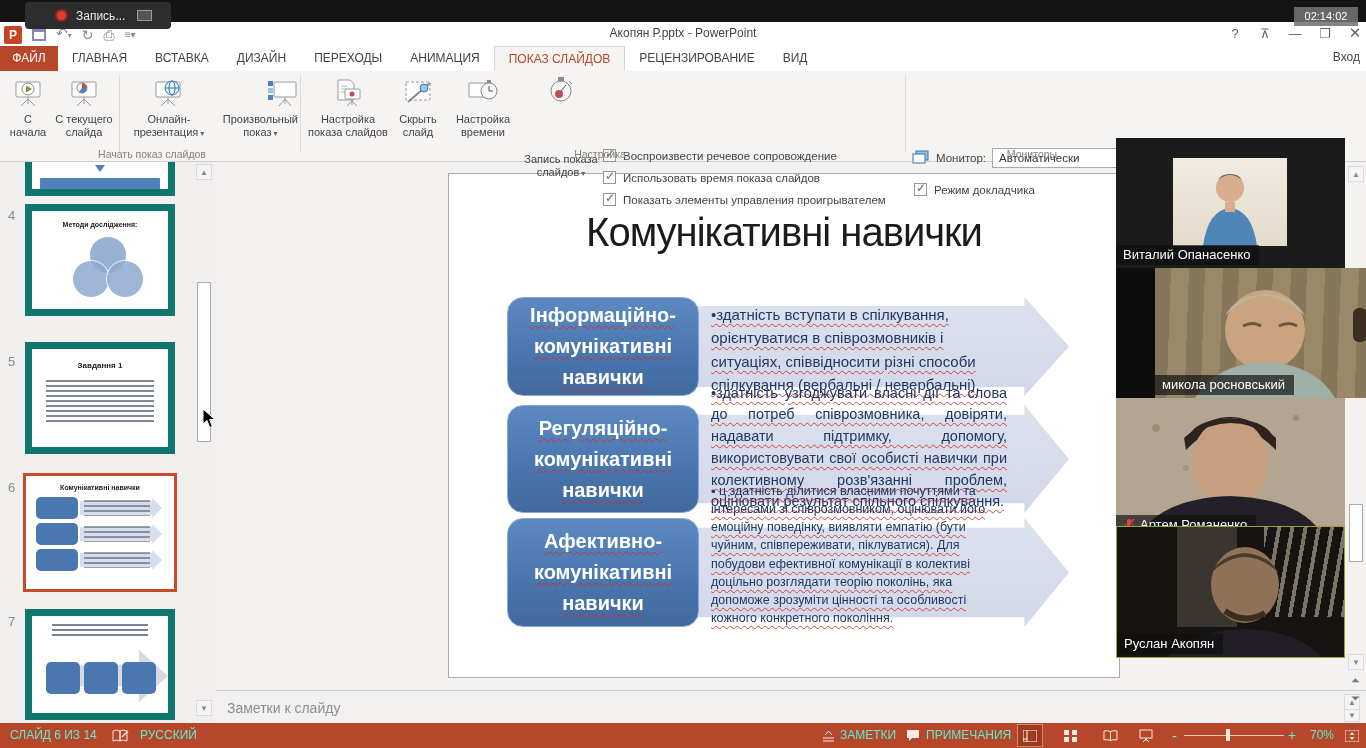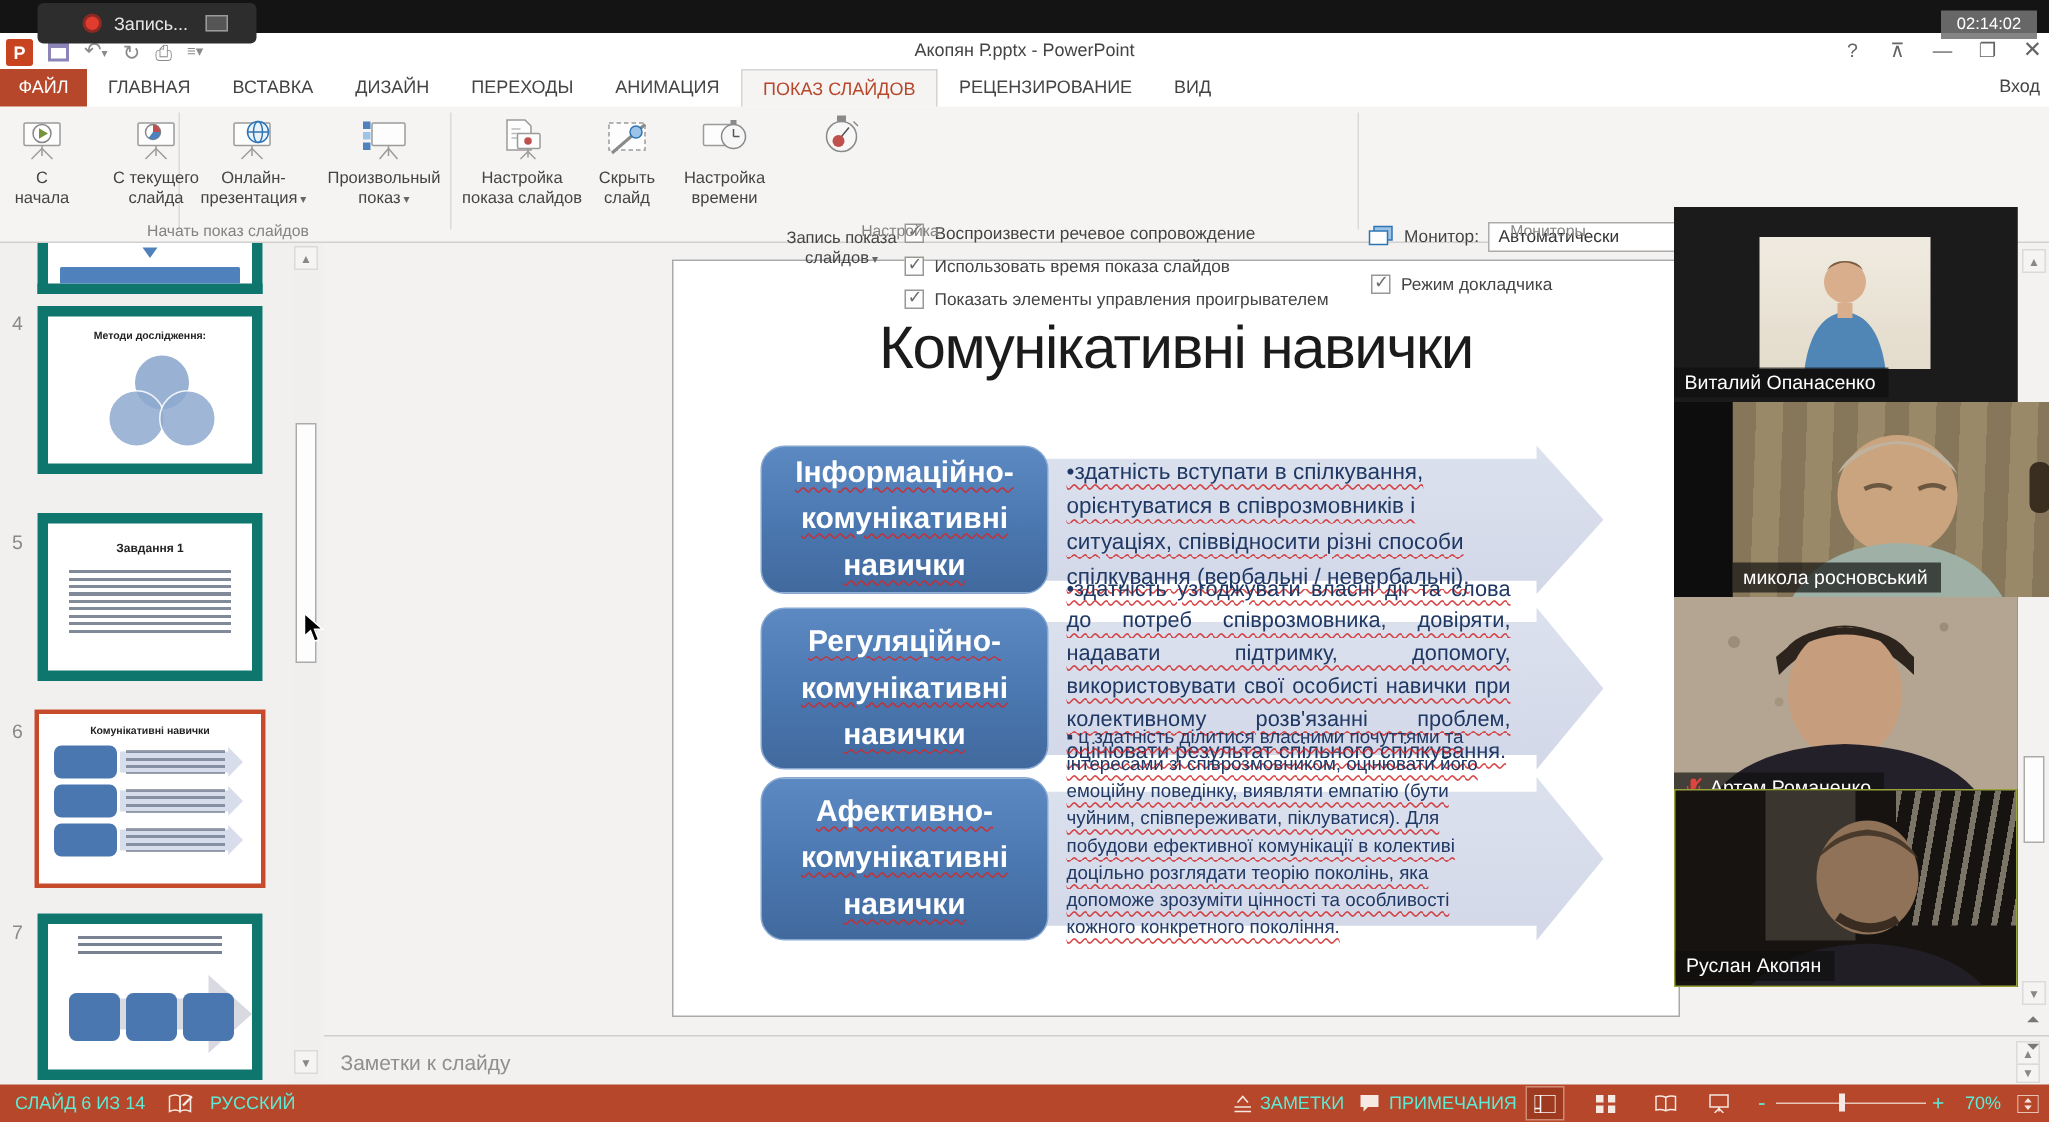--- a/index.html
+++ b/index.html
@@ -165,21 +165,21 @@
           <line x1="16" y1="20" x2="16" y2="27" stroke="#9B9B9B"></line>
           <line x1="16" y1="22" x2="9" y2="29" stroke="#9B9B9B"></line>
           <line x1="16" y1="22" x2="23" y2="29" stroke="#9B9B9B"></line>
           <circle cx="16" cy="12" r="6" fill="#fff" stroke="#888"></circle>
           <path d="M14 8.5 L20 12 L14 15.5 Z" fill="#77933C"></path>
         </svg>
     </div>
     <div class="lbl">С
 начала</div>
   </div>
-  <div class="bigbtn" style="left:50px; width:68px;margin-left:20px;">
+  <div class="bigbtn" style="left:50px; width:68px;">
     <div class="ic">
       <svg width="32" height="32">
           <rect x="4" y="5" width="24" height="15" rx="1" fill="#FDFDFD" stroke="#9B9B9B"></rect>
           <line x1="16" y1="20" x2="16" y2="27" stroke="#9B9B9B"></line>
           <line x1="16" y1="22" x2="9" y2="29" stroke="#9B9B9B"></line>
           <line x1="16" y1="22" x2="23" y2="29" stroke="#9B9B9B"></line>
           <circle cx="14" cy="11" r="5" fill="#fff" stroke="#888"></circle>
           <path d="M14 6 A5 5 0 0 1 19 11 L14 11 Z" fill="#C0504D"></path>
           <path d="M14 11 L19 11 A5 5 0 0 1 11 15 Z" fill="#4F81BD"></path>
         </svg>
@@ -195,21 +195,21 @@
           <line x1="16" y1="22" x2="9" y2="29" stroke="#9B9B9B"></line>
           <line x1="16" y1="22" x2="23" y2="29" stroke="#9B9B9B"></line>
           <circle cx="20" cy="11" r="7" fill="#EAF2FA" stroke="#2E75B5"></circle>
           <ellipse cx="20" cy="11" rx="3" ry="7" fill="none" stroke="#2E75B5"></ellipse>
           <line x1="13" y1="11" x2="27" y2="11" stroke="#2E75B5"></line>
         </svg>
     </div>
     <div class="lbl caret">Онлайн-
 презентация</div>
   </div>
-  <div class="bigbtn" style="left:214px; width:84px;">
+  <div class="bigbtn" style="left:214px; width:84px;align-items:flex-end;">
     <div class="ic">
       <svg width="32" height="32">
           <rect x="8" y="5" width="22" height="15" rx="1" fill="#FDFDFD" stroke="#9B9B9B"></rect>
           <line x1="19" y1="20" x2="19" y2="27" stroke="#9B9B9B"></line>
           <line x1="19" y1="22" x2="13" y2="29" stroke="#9B9B9B"></line>
           <line x1="19" y1="22" x2="25" y2="29" stroke="#9B9B9B"></line>
           <rect x="2" y="4" width="5" height="5" fill="#4F81BD"></rect>
           <rect x="2" y="11" width="5" height="5" fill="#9DC3E6"></rect>
           <rect x="2" y="18" width="5" height="5" fill="#4F81BD"></rect>
         </svg>

